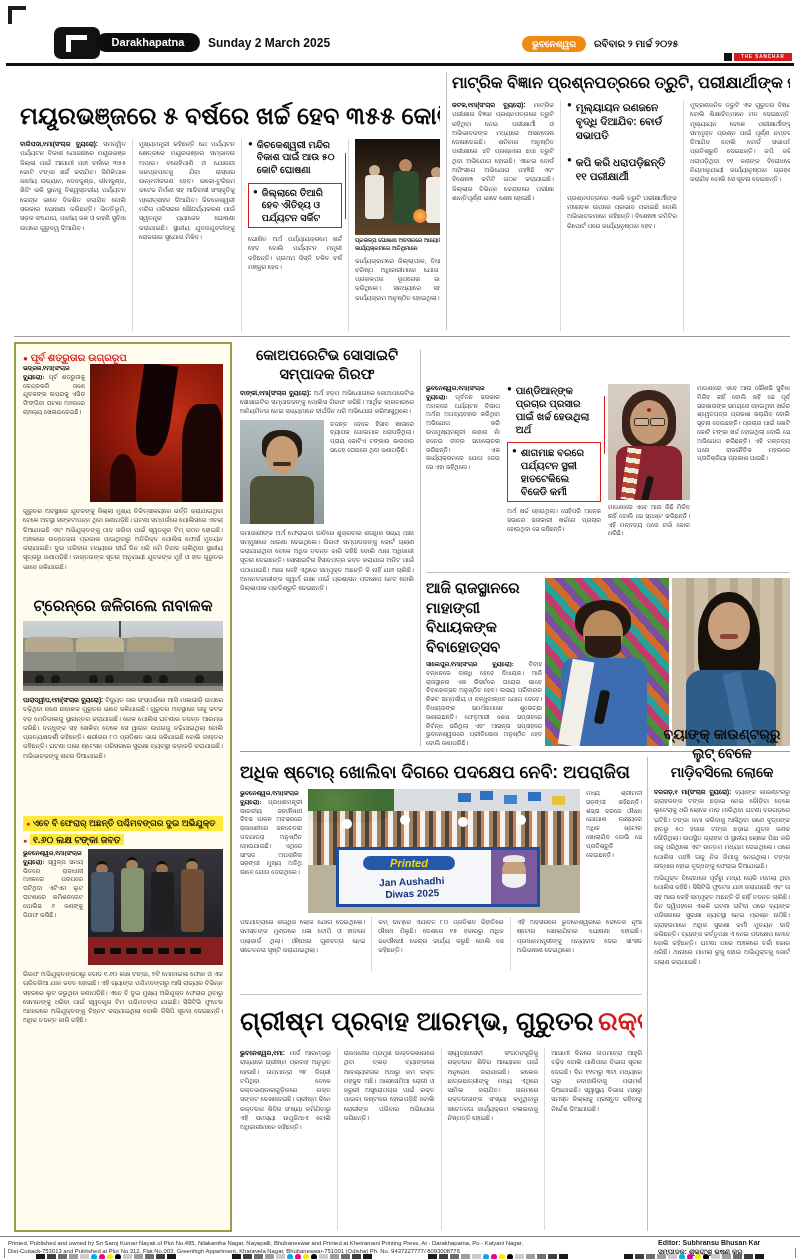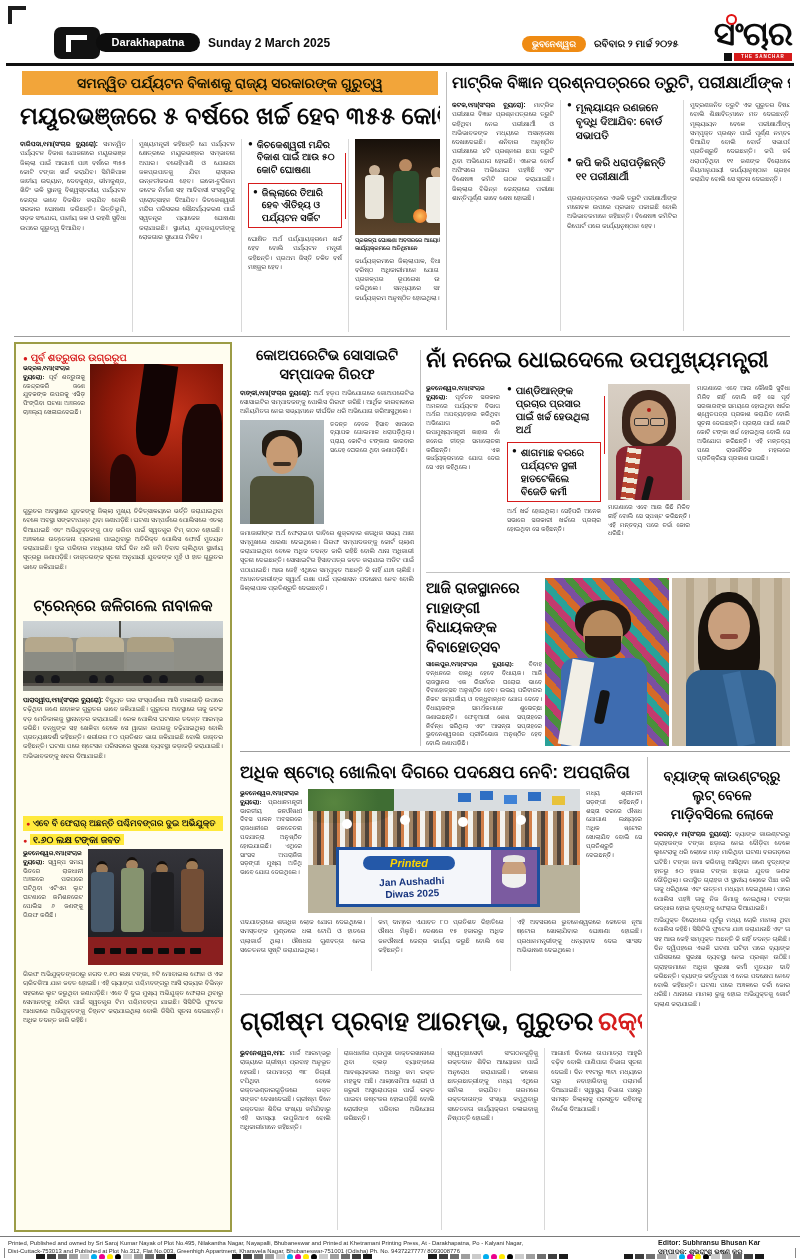--- a/index.html
+++ b/index.html
@@ -40,31 +40,24 @@
     <div class="abs" style="left:12px;top:8px;width:16px;height:12px;border-left:5px solid #fff;border-top:5px solid #fff;"></div>
   </div>
   <div class="abs m-pill" style="left:96px;top:33px;width:104px;height:19px;font-size:11px;line-height:19px;">
     <span>Darakhapatna</span>
   </div>
   <div class="abs b" style="left:208px;top:36px;font-size:12px;color:#0c0c0c;">Sunday 2 March 2025</div>
   <div class="abs o-pill" style="left:522px;top:36px;width:64px;height:16px;font-size:9px;line-height:16px;">
     <span>ଭୁବନେଶ୍ୱର</span>
   </div>
   <div class="abs b" style="left:594px;top:38px;font-size:10px;color:#0c0c0c;">ରବିବାର ୨ ମାର୍ଚ୍ଚ ୨୦୨୫</div>
-  <div class="abs" style="left:692px;top:12px;width:100px;height:48px;">
-    <div class="b" style="font-size:33px;line-height:44px;text-align:right;color:#0b0b0b;letter-spacing:-1px;">ସଂଚାର</div>
-    <div class="abs" style="left:34px;top:2px;width:7px;height:7px;border:2.5px solid #e01212;border-radius:50%;background:#fff;"></div>
-  </div>
   <div class="abs" style="left:724px;top:53px;width:8px;height:8px;background:#111;"></div>
   <div class="abs logo-strip" style="left:734px;top:53px;width:58px;height:8px;font-size:4.5px;line-height:8px;">THE SANCHAR</div>
   <div class="abs" style="left:6px;top:63px;width:788px;height:3px;background:#101010;"></div>
 
-  <div class="abs" style="left:22px;top:71px;width:416px;height:24px;background:#f2a53a;text-align:center;">
-    <span class="b" style="font-size:14px;line-height:24px;color:#141400;">ସମନ୍ୱିତ ପର୍ଯ୍ୟଟନ ବିକାଶକୁ ରାଜ୍ୟ ସରକାରଙ୍କ ଗୁରୁତ୍ୱ</span>
-  </div>
   <div class="abs hl" style="left:20px;top:98px;width:420px;height:36px;font-size:24px;line-height:36px;text-align:center;">ମୟୂରଭଞ୍ଜରେ ୫ ବର୍ଷରେ ଖର୍ଚ୍ଚ ହେବ ୩୫୫ କୋଟି</div>
   <div class="abs cols" style="left:20px;top:139px;width:420px;height:193px;overflow:hidden;">
     <div class="c bt" style="width:106px;flex:0 0 auto;">
       <span class="dl">ବାରିପଦା,୧ମା(ସଂଚାର ବ୍ୟୁରୋ):</span>
       <span>ସମନ୍ୱିତ ପର୍ଯ୍ୟଟନ ବିକାଶ ଯୋଜନାରେ ମୟୂରଭଞ୍ଜ ଜିଲ୍ଲା ପାଇଁ ଆଗାମୀ ପାଞ୍ଚ ବର୍ଷରେ ୩୫୫ କୋଟି ଟଙ୍କା ଖର୍ଚ୍ଚ କରାଯିବ। ସିମିଳିପାଳ ଜାତୀୟ ଉଦ୍ୟାନ, ଦେବକୁଣ୍ଡ, ଭୀମକୁଣ୍ଡ, ଖିଚିଂ ଭଳି ସ୍ଥାନକୁ ବିଶ୍ୱସ୍ତରୀୟ ପର୍ଯ୍ୟଟନ କେନ୍ଦ୍ର ଭାବେ ବିକଶିତ କରାଯିବ ବୋଲି ସରକାର ଘୋଷଣା କରିଛନ୍ତି। ଭିତ୍ତିଭୂମି, ସଡ଼କ ସଂଯୋଗ, ପାନୀୟ ଜଳ ଓ ରହଣି ସୁବିଧା ଉପରେ ଗୁରୁତ୍ୱ ଦିଆଯିବ।</span>
     </div>
     <div class="c bt" style="width:96px;flex:0 0 auto;">
       <span>ମୁଖ୍ୟମନ୍ତ୍ରୀ କହିଛନ୍ତି ଯେ ପର୍ଯ୍ୟଟନ କ୍ଷେତ୍ରରେ ମୟୂରଭଞ୍ଜର ସମ୍ଭାବନା ଅପାର। ବରେହିପାଣି ଓ ଯୋରନ୍ଦା ଜଳପ୍ରପାତକୁ ଯିବା ରାସ୍ତାର ଉନ୍ନତୀକରଣ ହେବ। ଇକୋ-ଟୁରିଜମ କଟେଜ ନିର୍ମାଣ ସହ ଆଦିବାସୀ ସଂସ୍କୃତିକୁ ପ୍ରୋତ୍ସାହନ ଦିଆଯିବ। କିଚକେଶ୍ୱରୀ ମନ୍ଦିର ପରିସରର ସୌନ୍ଦର୍ଯ୍ୟକରଣ ପାଇଁ ସ୍ୱତନ୍ତ୍ର ପ୍ୟାକେଜ ଘୋଷଣା କରାଯାଇଛି। ସ୍ଥାନୀୟ ଯୁବକଯୁବତୀଙ୍କୁ ରୋଜଗାର ସୁଯୋଗ ମିଳିବ।</span>
     </div>
     <div class="c" style="width:94px;flex:0 0 auto;position:relative;">
@@ -211,21 +204,20 @@
       <div class="bt2">
         <span>ତଦନ୍ତ ବେଳେ ହିସାବ ଖାତାରେ ବ୍ୟାପକ ଗୋଲମାଳ ଧରାପଡ଼ିଥିଲା। ପ୍ରାୟ କୋଟିଏ ଟଙ୍କାର କାରବାର ସନ୍ଦେହ ଘେରରେ ଥିବା ଜଣାପଡ଼ିଛି।</span>
       </div>
     </div>
     <div class="bt" style="margin-top:4px;">
       <span>ଜମାକାରୀଙ୍କ ଅର୍ଥ ଫେରାଇବା ଦାବିରେ ଶୁକ୍ରବାର ଶତାଧିକ ସଭ୍ୟ ଥାନା ସମ୍ମୁଖରେ ଧାରଣା ଦେଇଥିଲେ। ଗିରଫ ସମ୍ପାଦକଙ୍କୁ କୋର୍ଟ ଚାଲାଣ କରାଯାଇଥିବା ବେଳେ ଅଧିକ ତଦନ୍ତ ଜାରି ରହିଛି ବୋଲି ଥାନା ଅଧିକାରୀ ସୂଚନା ଦେଇଛନ୍ତି। ସୋସାଇଟିର ହିସାବପତ୍ର ଜବତ କରାଯାଇ ଅଡିଟ ପାଇଁ ପଠାଯାଇଛି। ଆଉ କେହି ଏଥିରେ ସମ୍ପୃକ୍ତ ଅଛନ୍ତି କି ନାହିଁ ଯାଞ୍ଚ ଚାଲିଛି। ଅମାନତକାରୀଙ୍କ ସ୍ୱାର୍ଥ ରକ୍ଷା ପାଇଁ ପ୍ରଶାସନ ପଦକ୍ଷେପ ନେବ ବୋଲି ଜିଲ୍ଲାପାଳ ପ୍ରତିଶ୍ରୁତି ଦେଇଛନ୍ତି।</span>
     </div>
   </div>
   <div class="vline" style="left:420px;top:350px;height:396px;"></div>
 
-  <div class="abs hl" style="left:426px;top:342px;width:364px;height:36px;font-size:22px;line-height:36px;">ନାଁ ନନେଇ ଧୋଇଦେଲେ ଉପମୁଖ୍ୟମନ୍ତ୍ରୀ</div>
   <div class="abs" style="left:426px;top:384px;width:364px;height:184px;display:flex;gap:7px;overflow:hidden;">
     <div class="bt2" style="width:74px;flex:0 0 auto;">
       <span class="dl">ଭୁବନେଶ୍ୱର,୧ମା(ସଂଚାର ବ୍ୟୁରୋ):</span>
       <span>ପୂର୍ବତନ ସରକାର ଅମଳରେ ପର୍ଯ୍ୟଟନ ବିଭାଗ ଅର୍ଥର ଅପବ୍ୟବହାର କରିଥିବା ଅଭିଯୋଗ କରି ଉପମୁଖ୍ୟମନ୍ତ୍ରୀ କାହାର ନାଁ ନନେଇ ତୀବ୍ର ସମାଲୋଚନା କରିଛନ୍ତି। ଏକ କାର୍ଯ୍ୟକ୍ରମରେ ଯୋଗ ଦେଇ ସେ ଏହା କହିଥିଲେ।</span>
     </div>
     <div style="width:94px;flex:0 0 auto;position:relative;">
       <div class="blt" style="font-size:10px;line-height:1.3;">
           <span class="dot" style="font-size:8px;">●</span>
           <span>ପାଣ୍ଡିଆନ୍‌ଙ୍କ ପ୍ରଚାର ପ୍ରସାର ପାଇଁ ଖର୍ଚ୍ଚ ହେଉଥିଲା ଅର୍ଥ</span>
         </div>
@@ -325,21 +317,21 @@
       </div>
     </div>
     <div class="cols" style="margin-top:4px;height:54px;overflow:hidden;">
       <div class="c bt" style="flex:1;"><span>ପଦଯାତ୍ରାରେ ଶତାଧିକ ଲୋକ ଯୋଗ ଦେଇଥିଲେ। ସମସ୍ତଙ୍କ ମୁଣ୍ଡରେ ଧଳା ଟୋପି ଓ ହାତରେ ପ୍ଲାକାର୍ଡ ଥିଲା। ଔଷଧର ଗୁଣବତ୍ତା ନେଇ ସଚେତନତା ସୃଷ୍ଟି କରାଯାଇଥିଲା।</span></div>
       <div class="c bt" style="flex:1;"><span>କମ୍ ଦାମ୍‌ରେ ଏଯାବତ ୮୦ ପ୍ରତିଶତ ରିହାତିରେ ଔଷଧ ମିଳୁଛି। ଦେଶରେ ୧୫ ହଜାରରୁ ଅଧିକ ଜନଔଷଧୀ କେନ୍ଦ୍ର କାର୍ଯ୍ୟ କରୁଛି ବୋଲି ସେ କହିଛନ୍ତି।</span></div>
       <div class="c bt" style="flex:1;"><span>ଏହି ଅବସରରେ ଭୁବନେଶ୍ୱରରେ କେତେକ ନୂଆ ଷ୍ଟୋର ଖୋଲାଯିବାର ଘୋଷଣା ହୋଇଛି। ପ୍ରଧାନମନ୍ତ୍ରୀଙ୍କୁ ଧନ୍ୟବାଦ ଦେଇ ସାଂସଦ ଅଭିଭାଷଣ ଦେଇଥିଲେ।</span></div>
     </div>
   </div>
 
   <div class="vline" style="left:647px;top:757px;height:474px;"></div>
-  <div class="abs" style="left:654px;top:767px;width:136px;height:474px;overflow:hidden;">
+  <div class="abs" style="left:654px;top:725px;width:136px;height:474px;overflow:hidden;">
     <div class="b" style="font-size:14px;line-height:1.35;text-align:center;color:#070707;">
       <div>ବ୍ୟାଙ୍କ୍ କାଉଣ୍ଟର୍‌ରୁ</div>
       <div>ଲୁଟ୍ ବେଳେ</div>
       <div>ମାଡ଼ିବସିଲେ ଲୋକେ</div>
     </div>
     <div class="bt" style="margin-top:5px;">
       <span class="dl">ବରଗଡ଼,୧ ମା(ସଂଚାର ବ୍ୟୁରୋ):</span>
       <span>ବ୍ୟାଙ୍କ କାଉଣ୍ଟରରୁ ଗ୍ରାହକଙ୍କ ଟଙ୍କା ଛଡ଼ାଇ ନେଇ ଦୌଡ଼ିବା ବେଳେ ଲୁଟେରାକୁ ଧରି ଲୋକେ ମାଡ଼ ମାରିଥିବା ଘଟଣା ବରଗଡ଼ରେ ଘଟିଛି। ଟଙ୍କା ଜମା କରିବାକୁ ଆସିଥିବା ଜଣେ ବୃଦ୍ଧଙ୍କ ହାତରୁ ୫୦ ହଜାର ଟଙ୍କା ଛଡ଼ାଇ ଯୁବକ ଜଣକ ଦୌଡ଼ିଥିଲା। ଉପସ୍ଥିତ ଗ୍ରାହକ ଓ ସ୍ଥାନୀୟ ଲୋକେ ପିଛା କରି ତାକୁ ଧରିଥିଲେ ଏବଂ ଉତ୍ତମ ମଧ୍ୟମ ଦେଇଥିଲେ। ପରେ ପୋଲିସ ପହଞ୍ଚି ତାକୁ ନିଜ ଜିମାକୁ ନେଇଥିଲା। ଟଙ୍କା ଉଦ୍ଧାର ହୋଇ ବୃଦ୍ଧଙ୍କୁ ଫେରାଇ ଦିଆଯାଇଛି।</span>
     </div>
     <div class="bt" style="margin-top:3px;">

